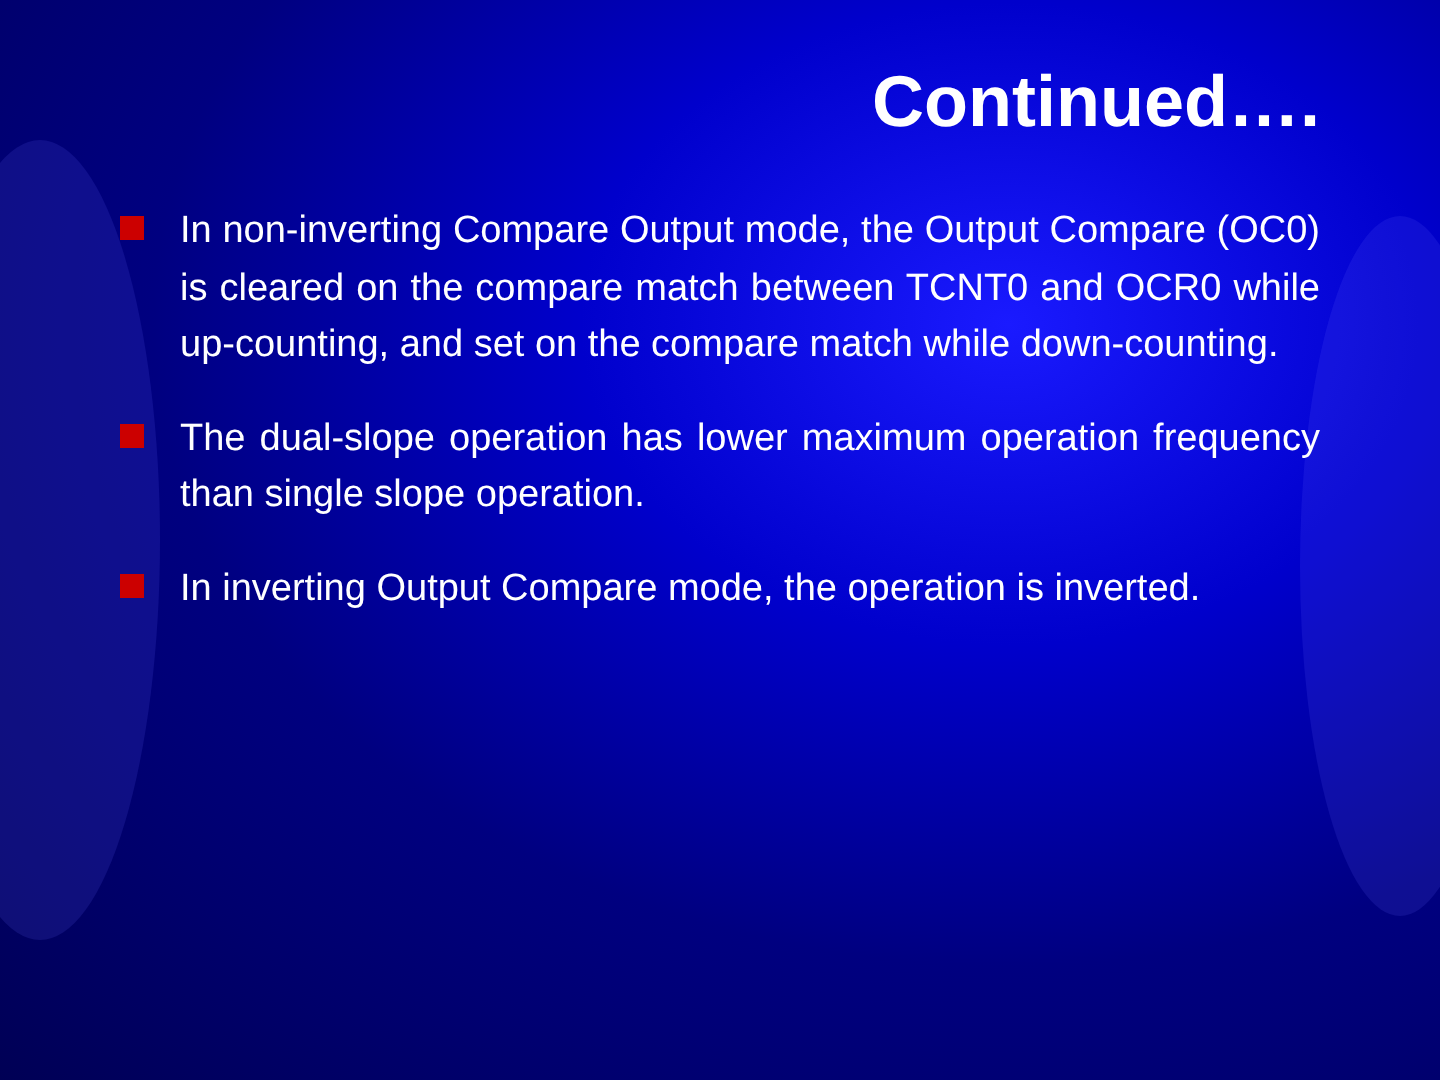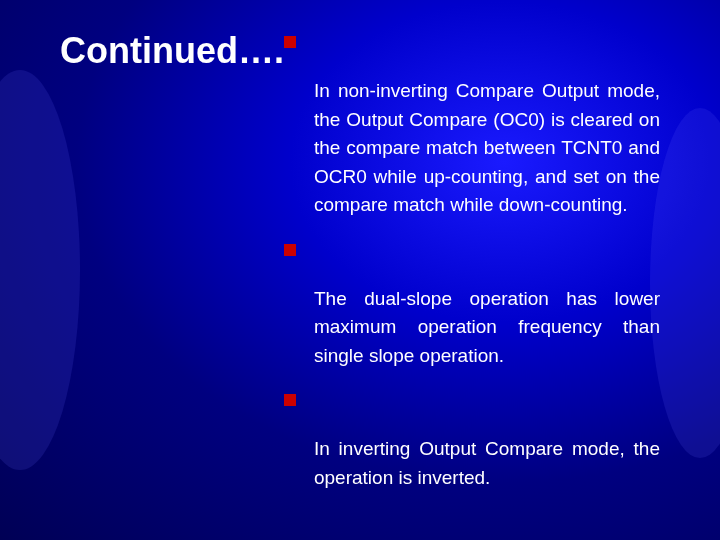--- a/index.html
+++ b/index.html
@@ -47,22 +47,22 @@
       border-radius: 50%;
       z-index: 0;
     }
 
     .container {
       position: relative;
       z-index: 1;
       width: 100%;
       height: 100%;
       display: flex;
-      flex-direction: row;
-      align-items: flex-start;
+      flex-direction: column;
+      align-items: flex-end;
       padding: 30px 60px 30px 60px;
     }
 
     .title {
       color: #ffffff;
       font-size: 36px;
       font-weight: bold;
       text-align: center;
       margin-bottom: 30px;
       font-family: Arial, sans-serif;
@@ -96,21 +96,20 @@
       width: 18px;
       height: 18px;
     }
 
     .bullet-text {
       color: #ffffff;
       font-size: 19px;
       line-height: 1.5;
       text-align: justify;
       font-family: Arial, sans-serif;
-      margin-top: 47px;
     }
   </style>
 </head>
 <body>
 
 <div class="background"></div>
 <div class="swirl-left"></div>
 <div class="swirl-right"></div>
 
 <div class="container">

